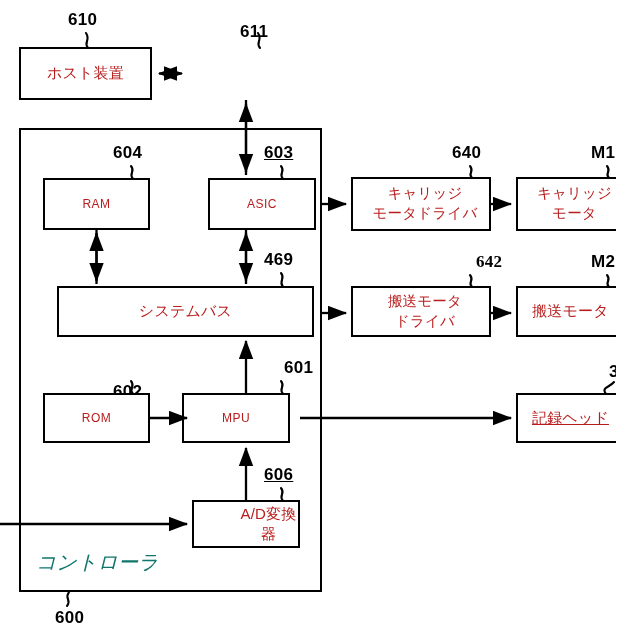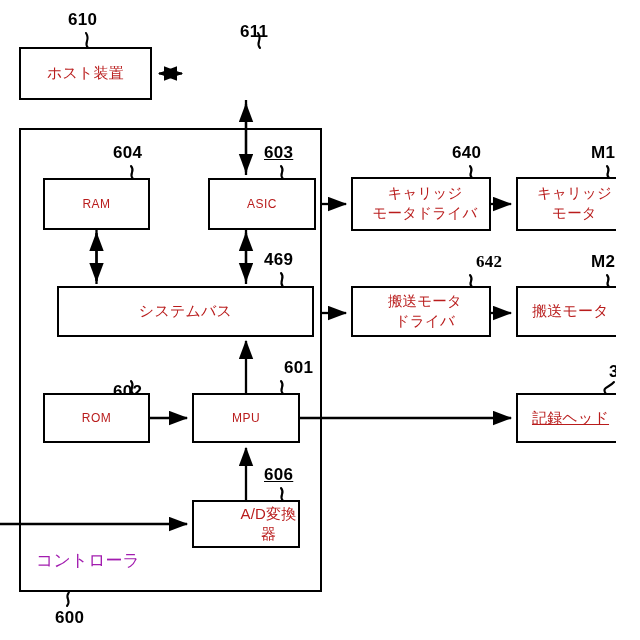--- a/index.html
+++ b/index.html
@@ -39,23 +39,24 @@
   .ref {
     position: absolute;
     font-size: 17px;
     font-weight: bold;
     color: #000000;
     white-space: nowrap;
     letter-spacing: 0.3px;
   }
   .inner-label {
     position: absolute;
-    font-size: 17px;
-    color: #a21caf;
+    font-size: 20px;
+    color: #0f766e;
     white-space: nowrap;
+    font-style: italic;
   }
   svg.overlay {
     position: absolute;
     left: 0;
     top: 0;
     width: 640px;
     height: 640px;
     pointer-events: none;
   }
   .latin { font-size: 12px; letter-spacing: 0.5px; }
@@ -97,21 +98,21 @@
   </div>
 
   <div class="box" style="left:57px; top:286px; width:257px; height:51px;justify-content:center;">
     <span>システムバス</span>
   </div>
 
   <div class="box" style="left:43px; top:393px; width:107px; height:50px;">
     <span class="latin">ROM</span>
   </div>
 
-  <div class="box" style="left:192px; top:393px; width:108px; height:50px;">
+  <div class="box" style="left:182px; top:393px; width:108px; height:50px;">
     <span class="latin">MPU</span>
   </div>
 
   <div class="box" style="left:192px; top:500px; width:108px; height:48px;padding-left:45px;">
     <span>A/D変換器</span>
   </div>
 
   <div class="box two-line" style="left:351px; top:177px; width:140px; height:54px; flex-direction:column;">
     <span>キャリッジ</span>
     <span>モータドライバ</span>

